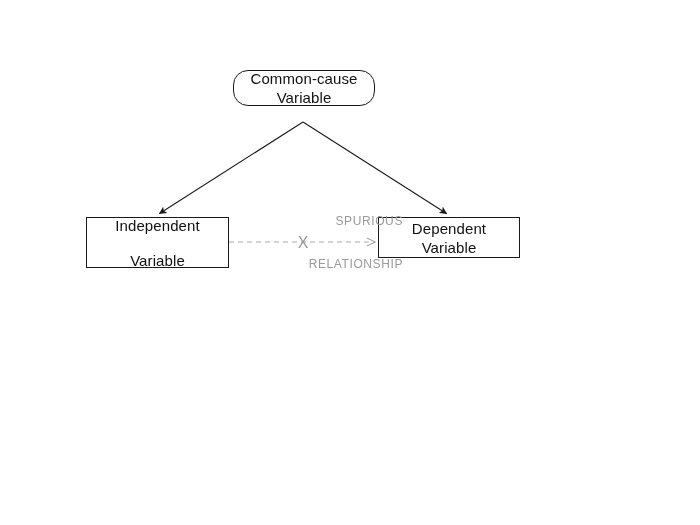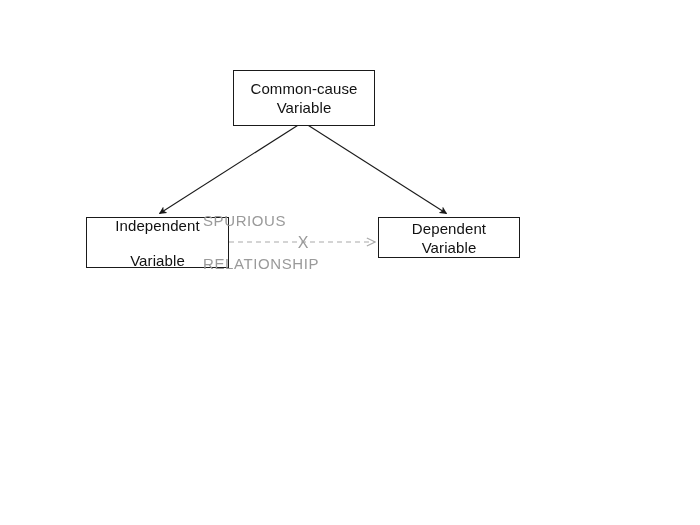--- a/index.html
+++ b/index.html
@@ -41,43 +41,44 @@
     z-index: 3;
   }
   .node-line {
     display: block;
     white-space: nowrap;
   }
   #box-common {
     left: 233px;
     top: 70px;
     width: 142px;
-    height: 56px;
+    height: 36px;
+    border-radius: 15px;
   }
   #box-independent {
     left: 86px;
     top: 217px;
     width: 143px;
     height: 51px;
     gap: 16px;
   }
   #box-dependent {
     left: 378px;
     top: 217px;
     width: 142px;
     height: 41px;
   }
   .edge-label {
     position: absolute;
     color: #9a9a9a;
-    font-size: 15px;
+    font-size: 12px;
     line-height: 18px;
     letter-spacing: 0.6px;
     white-space: nowrap;
-    text-align: left;
+    text-align: right;
     z-index: 4;
   }
   #label-spurious {
     left: 203px;
     top: 212px;
     width: 200px;
   }
   #label-relationship {
     left: 203px;
     top: 255px;

